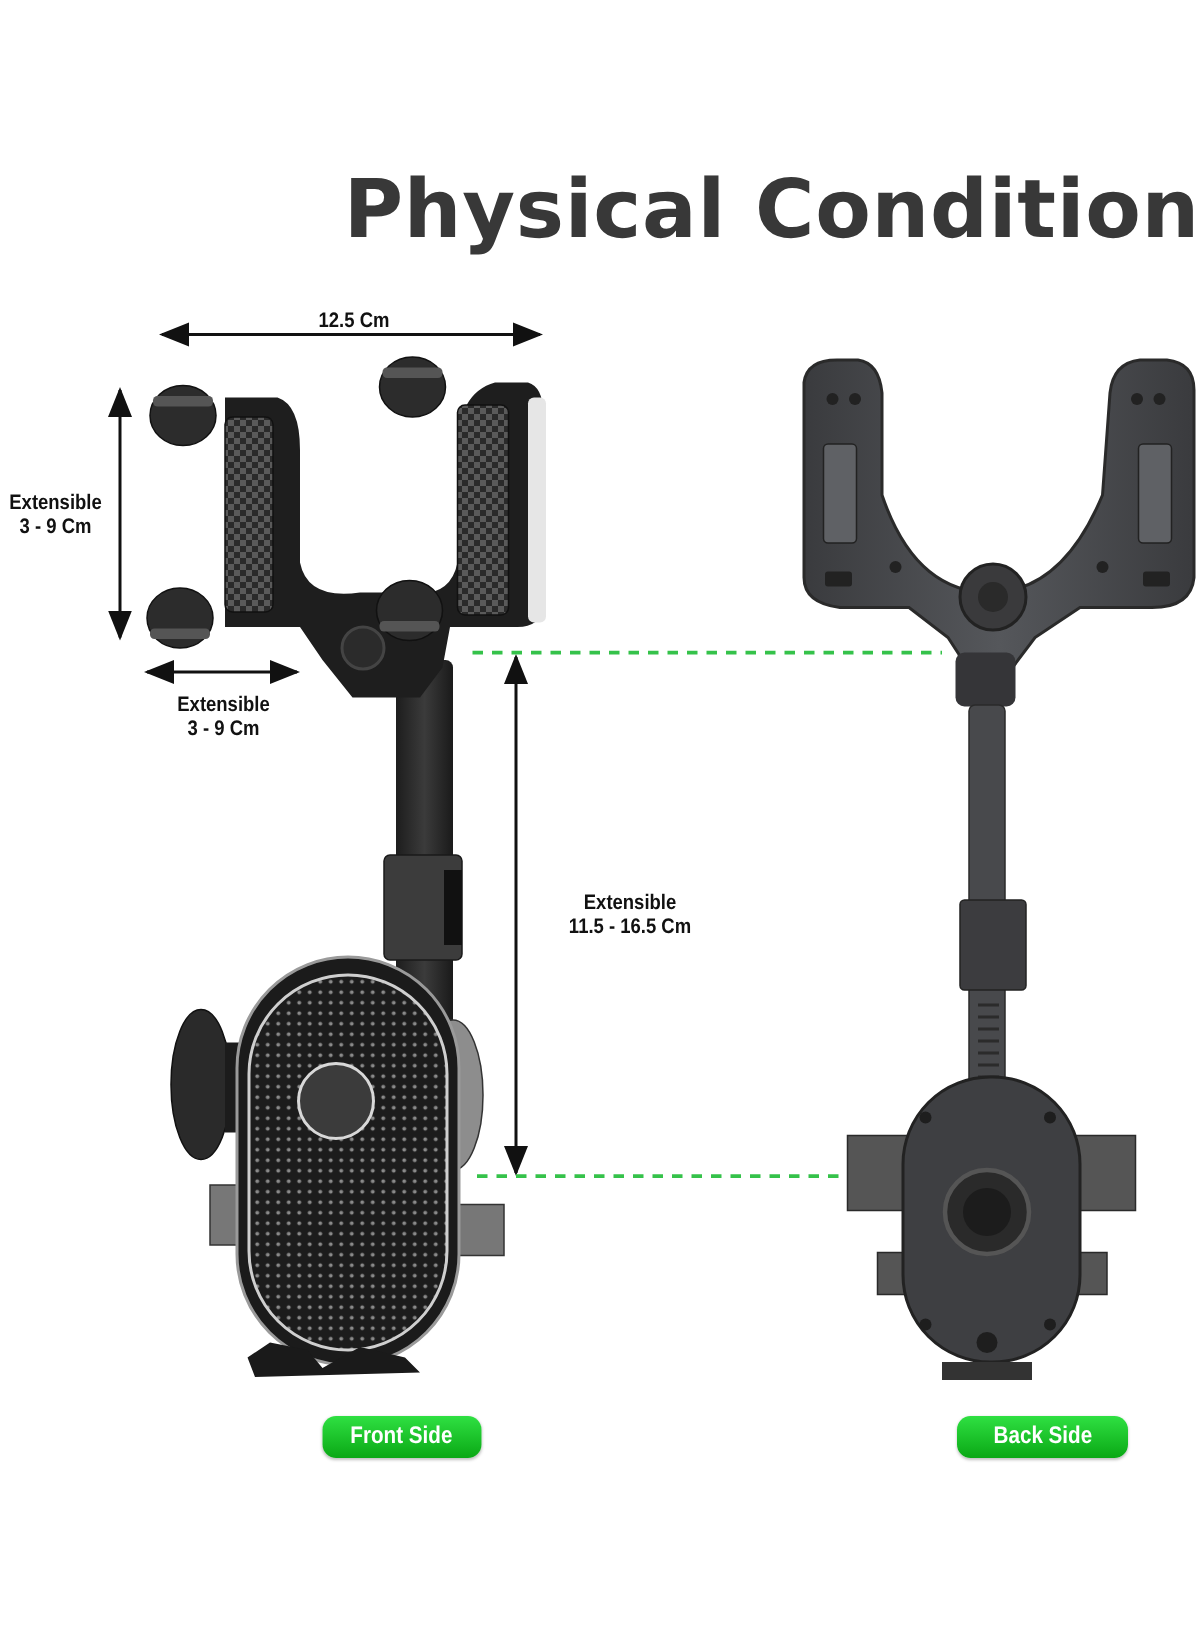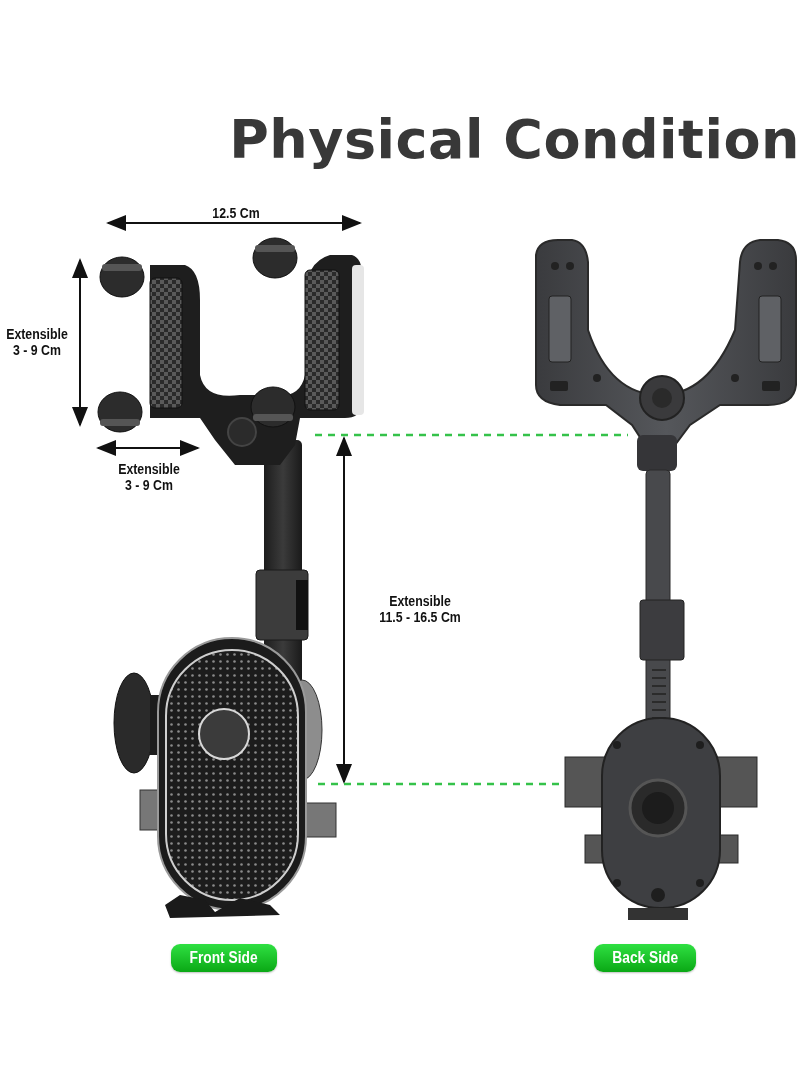--- a/index.html
+++ b/index.html
@@ -1,20 +1,20 @@
 <!DOCTYPE html>
 <html><head>
 <meta charset="utf-8">
 <style>
   html, body { margin: 0; padding: 0; background: #ffffff; }
   body { width: 800px; height: 1091px; position: relative; overflow: hidden; font-family: "Liberation Sans", sans-serif; }
   .title { position: absolute; left: 0; width: 800px; top: 108px; text-align: right; font-family: "DejaVu Sans", sans-serif; font-weight: bold; font-size: 54px; color: #383838; letter-spacing: 0.5px; }
   .dim-label { position: absolute; font-family: "Liberation Sans", sans-serif; font-weight: bold; color: #111; font-size: 14px; line-height: 16px; text-align: center; transform: scaleX(0.88); transform-origin: center; }
   .stage { position: absolute; left: 0; top: 0; }
-  .pill { position: absolute; height: 28px; border-radius: 9px; background: linear-gradient(#2fe042, #0aa815); box-shadow: 0 1px 2px rgba(0,0,0,0.25); color: #fff; font-weight: bold; font-size: 16px; line-height: 28px; text-align: center; }
+  .pill { position: absolute; height: 28px; border-radius: 9px; background: linear-gradient(#2fe042, #0aa815); box-shadow: 0 1px 2px rgba(0,0,0,0.25); color: #fff; font-weight: bold; font-size: 16px; line-height: 28px; text-align: center; margin-left: 44px; }
   .pill span { display: inline-block; transform: scaleX(0.86); }
 </style>
 </head>
 <body>
 
 <div class="title">Physical Condition</div>
 
 <svg class="stage" width="800" height="1091" viewBox="0 0 800 1091">
   <defs>
     <pattern id="carbon" width="8" height="8" patternUnits="userSpaceOnUse">
@@ -164,15 +164,15 @@
 </div>
 
 <div class="dim-label" style="left:360px; top:593px; width:120px;">
   <div>Extensible</div>
   <div>11.5 - 16.5 Cm</div>
 </div>
 
 <div class="pill" style="left:171px; top:944px; width:106px;">
   <span>Front Side</span>
 </div>
-<div class="pill" style="left:594px; top:944px; width:102px;">
+<div class="pill" style="left:594px; top:944px; width:114px;">
   <span>Back Side</span>
 </div>
 
 </body></html>

